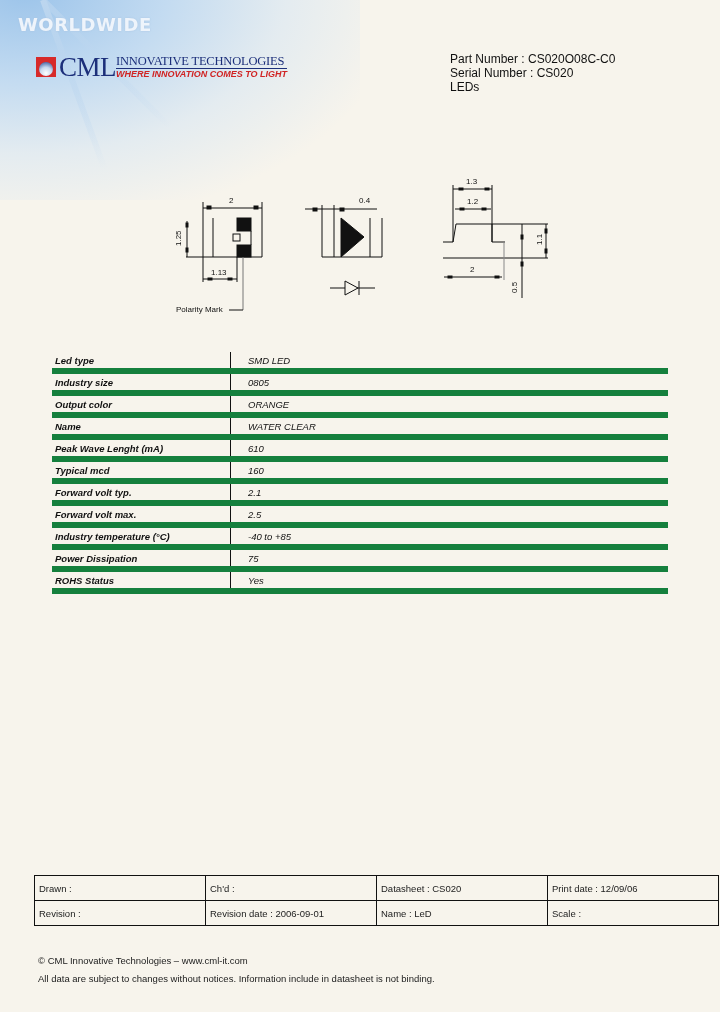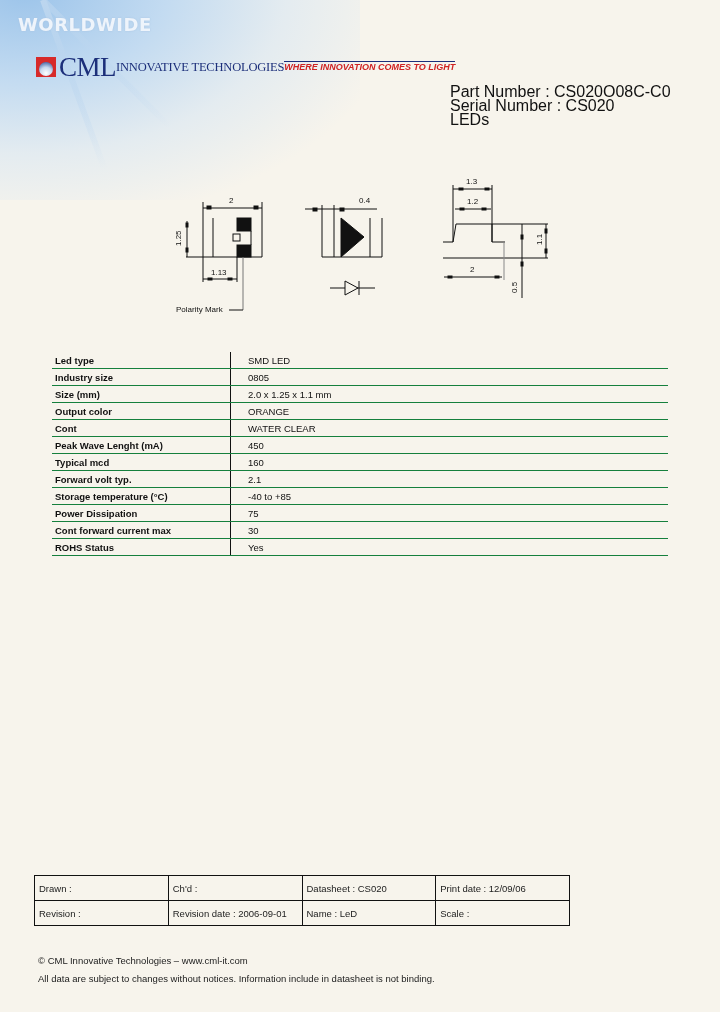--- a/index.html
+++ b/index.html
@@ -6,32 +6,32 @@
   body{width:720px;height:1012px;background:#f7f4ec;position:relative;overflow:hidden;font-family:"Liberation Sans",sans-serif;color:#111;}
   .banner{position:absolute;left:0;top:0;width:652px;height:200px;overflow:hidden;}
   .banner .glow{position:absolute;left:-60px;top:-60px;width:420px;height:260px;
     background:radial-gradient(ellipse at 20% 20%,#9cc4ea 0%,#c3dbf1 30%,rgba(215,230,243,0.6) 55%,rgba(247,244,236,0) 80%);}
   .banner .ray{position:absolute;left:10px;top:0;width:6px;height:180px;background:linear-gradient(#bcd6ef,rgba(247,244,236,0));transform-origin:top;}
   .worldwide{position:absolute;left:18px;top:14px;font-family:"DejaVu Sans",sans-serif;font-weight:bold;font-size:18px;letter-spacing:0.5px;color:#eef4fb;text-shadow:0 0 2px #a6c3e2;}
   .logo{position:absolute;left:36px;top:55px;height:24px;display:flex;align-items:center;}
   .logo .mark{width:20px;height:20px;background:#d72a2a;position:relative;margin-right:3px;overflow:hidden;}
   .logo .mark::after{content:"";position:absolute;left:3px;top:5px;width:14px;height:14px;border-radius:50%;background:radial-gradient(circle at 50% 80%,#ffffff 0%,#c7d8ee 45%,#1c3f8c 100%);}
   .logo .cml{font-family:"Liberation Serif",serif;font-size:27px;color:#1c2f7a;line-height:24px;margin-right:0;letter-spacing:-0.5px;}
-  .logo .tag{display:flex;flex-direction:row;}
+  .logo .tag{display:flex;flex-direction:column;}
   .logo .t1{font-family:"Liberation Serif",serif;font-size:12.5px;color:#1c2f7a;line-height:13px;letter-spacing:-0.2px;}
   .logo .t2{font-family:"Liberation Sans",sans-serif;font-size:9px;font-weight:bold;font-style:italic;color:#d02424;line-height:11px;border-top:1px solid #1c2f7a;}
-  .partinfo{position:absolute;left:450px;top:52px;font-size:16px;line-height:14px;color:#111;margin-top:33px;}
+  .partinfo{position:absolute;left:450px;top:52px;font-size:12px;line-height:14px;color:#111;}
   .partinfo div{white-space:nowrap;}
   .drawing{position:absolute;left:0;top:0;width:720px;height:340px;}
   .drawing svg text{font-family:"Liberation Sans",sans-serif;font-size:8px;fill:#111;}
   .spec{position:absolute;left:52px;top:352px;width:616px;border-collapse:collapse;font-size:9.5px;}
-  .spec td{height:16px;padding:0 3px;border-bottom:1px solid #15803d;vertical-align:middle;}
+  .spec td{height:16px;padding:0 3px;border-bottom:6px solid #15803d;vertical-align:middle;font-style:italic;}
   .spec td.k{width:172px;font-weight:bold;border-right:1px solid #111;}
   .spec td.v{padding-left:17px;}
-  .title-block{position:absolute;left:34px;top:875px;width:536px;border-collapse:collapse;font-size:9.5px;color:#222;}
+  .title-block{position:absolute;left:34px;top:875px;width:685px;border-collapse:collapse;font-size:9.5px;color:#222;}
   .title-block td{border:1px solid #111;height:24px;padding:0 4px;width:25%;}
   .footer{position:absolute;left:38px;top:952px;font-size:9.5px;line-height:18px;color:#222;}
 </style>
 </head>
 <body>
 
 <div class="banner">
   <div class="glow"></div>
   <div class="ray" style="transform:rotate(-20deg);left:40px;"></div>
   <div class="ray" style="transform:rotate(-45deg);left:40px;opacity:.7"></div>
@@ -144,54 +144,50 @@
   <tbody>
     <tr>
         <td class="k">Led type</td>
         <td class="v">SMD LED</td>
       </tr>
     <tr>
         <td class="k">Industry size</td>
         <td class="v">0805</td>
       </tr>
     <tr>
-        <td class="k">Size (mm)</td>
-        <td class="v">2.0 x 1.25 x 1.1 mm</td>
-      </tr>
-    <tr>
         <td class="k">Output color</td>
         <td class="v">ORANGE</td>
       </tr>
     <tr>
-        <td class="k">Cont</td>
+        <td class="k">Name</td>
         <td class="v">WATER CLEAR</td>
       </tr>
     <tr>
         <td class="k">Peak Wave Lenght (mA)</td>
-        <td class="v">450</td>
+        <td class="v">610</td>
       </tr>
     <tr>
         <td class="k">Typical mcd</td>
         <td class="v">160</td>
       </tr>
     <tr>
         <td class="k">Forward volt typ.</td>
         <td class="v">2.1</td>
       </tr>
     <tr>
-        <td class="k">Storage temperature (°C)</td>
+        <td class="k">Forward volt max.</td>
+        <td class="v">2.5</td>
+      </tr>
+    <tr>
+        <td class="k">Industry temperature (°C)</td>
         <td class="v">-40 to +85</td>
       </tr>
     <tr>
         <td class="k">Power Dissipation</td>
         <td class="v">75</td>
-      </tr>
-    <tr>
-        <td class="k">Cont forward current max</td>
-        <td class="v">30</td>
       </tr>
     <tr>
         <td class="k">ROHS Status</td>
         <td class="v">Yes</td>
       </tr>
   </tbody>
 </table>
 
 <table class="title-block">
   <tbody>

